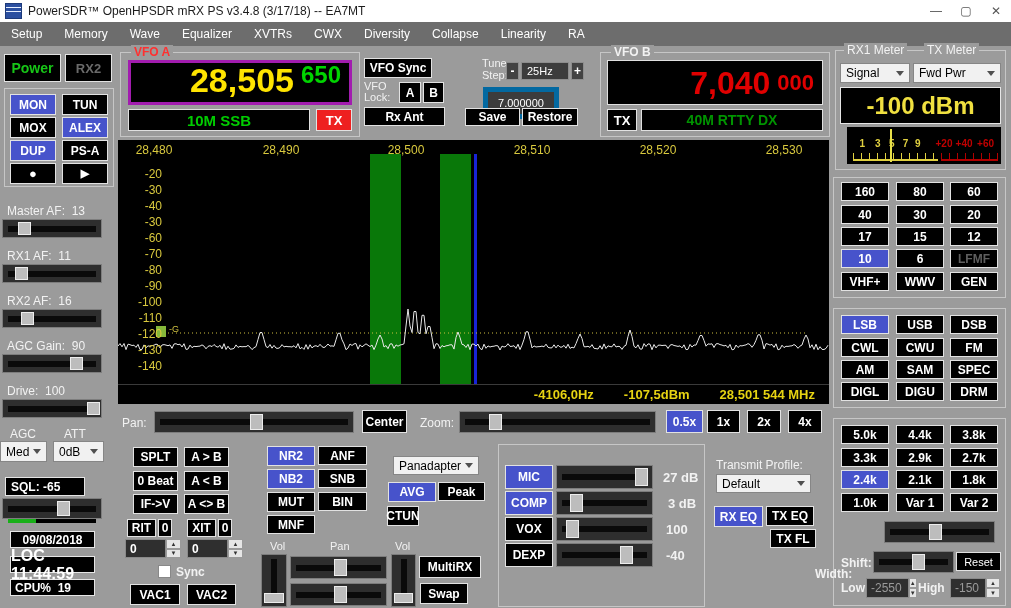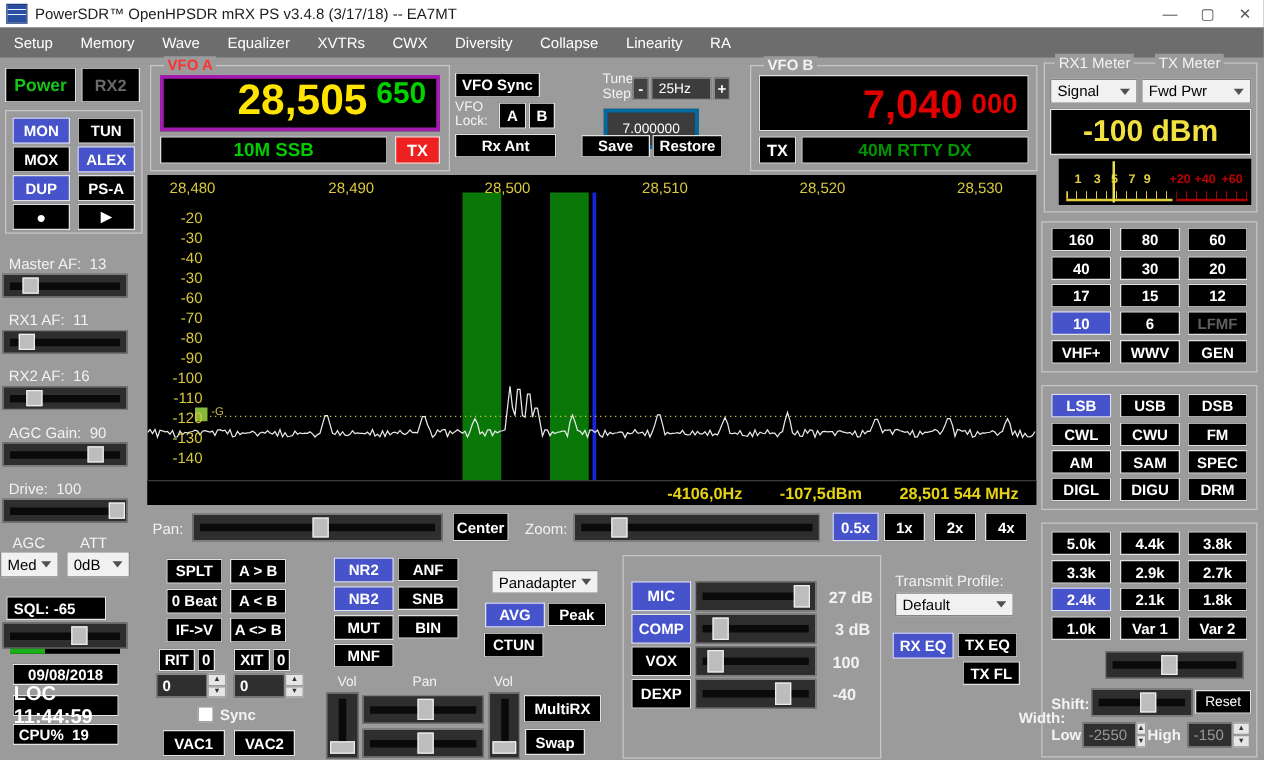--- a/index.html
+++ b/index.html
@@ -115,21 +115,21 @@
 <div class="abs btn" style="left:364px;top:107px;width:81px;height:19px;">Rx Ant</div>
 
 <div class="abs lbl" style="left:466px;top:57px;font-size:11px;line-height:12px;margin-left:16px;">
   <span>Tune</span><br><span>Step:</span>
 </div>
 <div class="abs btn" style="left:506px;top:62px;width:13px;height:18px;background:#424242;border-color:#8d8d8d;">-</div>
 <div class="abs disp" style="left:521px;top:62px;width:48px;height:18px;background:#3c3c3c;border:1px solid #8d8d8d;display:flex;align-items:center;padding-left:5px;">
   <span style="color:#fff;font-size:11px;">25Hz</span>
 </div>
 <div class="abs btn" style="left:571px;top:62px;width:13px;height:18px;background:#424242;border-color:#8d8d8d;">+</div>
-<div class="abs disp" style="left:483px;top:87px;width:76px;height:32px;background:#3c3c3c;border:3px solid #0369a1;display:flex;align-items:center;justify-content:center;">
+<div class="abs disp" style="left:483px;top:87px;width:76px;height:32px;background:#3c3c3c;border:5px solid #0369a1;display:flex;align-items:center;justify-content:center;">
   <span style="color:#fff;font-size:11px;">7.000000</span>
 </div>
 <div class="abs btn" style="left:465px;top:108px;width:55px;height:18px;">Save</div>
 <div class="abs btn" style="left:522px;top:108px;width:56px;height:18px;">Restore</div>
 
 <div class="abs grp" style="left:600px;top:52px;width:230px;height:85px;">
   <span class="legend" style="left:10px;font-weight:bold;">VFO B</span>
 </div>
 <div class="abs disp" style="left:607px;top:60px;width:216px;height:45px;border:1px solid #e0e0e0;display:flex;align-items:center;justify-content:flex-end;padding-right:8px;">
   <span style="color:#e00000;font-size:32px;font-weight:bold;line-height:1;">7,040</span>
@@ -412,21 +412,21 @@
   </div>
 <div class="abs btn" style="left:419px;top:556px;width:62px;height:22px;">MultiRX</div>
 <div class="abs btn" style="left:420px;top:583px;width:48px;height:21px;">Swap</div>
 
 <div class="abs dd" style="left:393px;top:456px;width:86px;height:19px;">
   <span>Panadapter</span>
     <span class="caret"></span>
   </div>
 <div class="abs btn on" style="left:388px;top:482px;width:48px;height:20px;">AVG</div>
 <div class="abs btn" style="left:438px;top:482px;width:47px;height:19px;">Peak</div>
-<div class="abs btn" style="left:387px;top:506px;width:48px;height:20px;">CTUN</div>
+<div class="abs btn" style="left:387px;top:506px;width:32px;height:20px;">CTUN</div>
 
 <div class="abs grp" style="left:498px;top:444px;width:207px;height:163px;"></div>
 <div class="abs btn on" style="left:505px;top:465px;width:48px;height:24px;">MIC</div>
 <div class="abs hsl" style="left:556px;top:465px;width:97px;height:24px;">
   <span class="groove"></span>
     <span class="thumb" style="left:82%;"></span>
   </div>
 <span class="abs lbl" style="left:663px;top:470px;font-weight:bold;font-size:13px;">27 dB</span>
 <div class="abs btn on" style="left:505px;top:491px;width:48px;height:24px;">COMP</div>
 <div class="abs hsl" style="left:556px;top:491px;width:97px;height:24px;">

